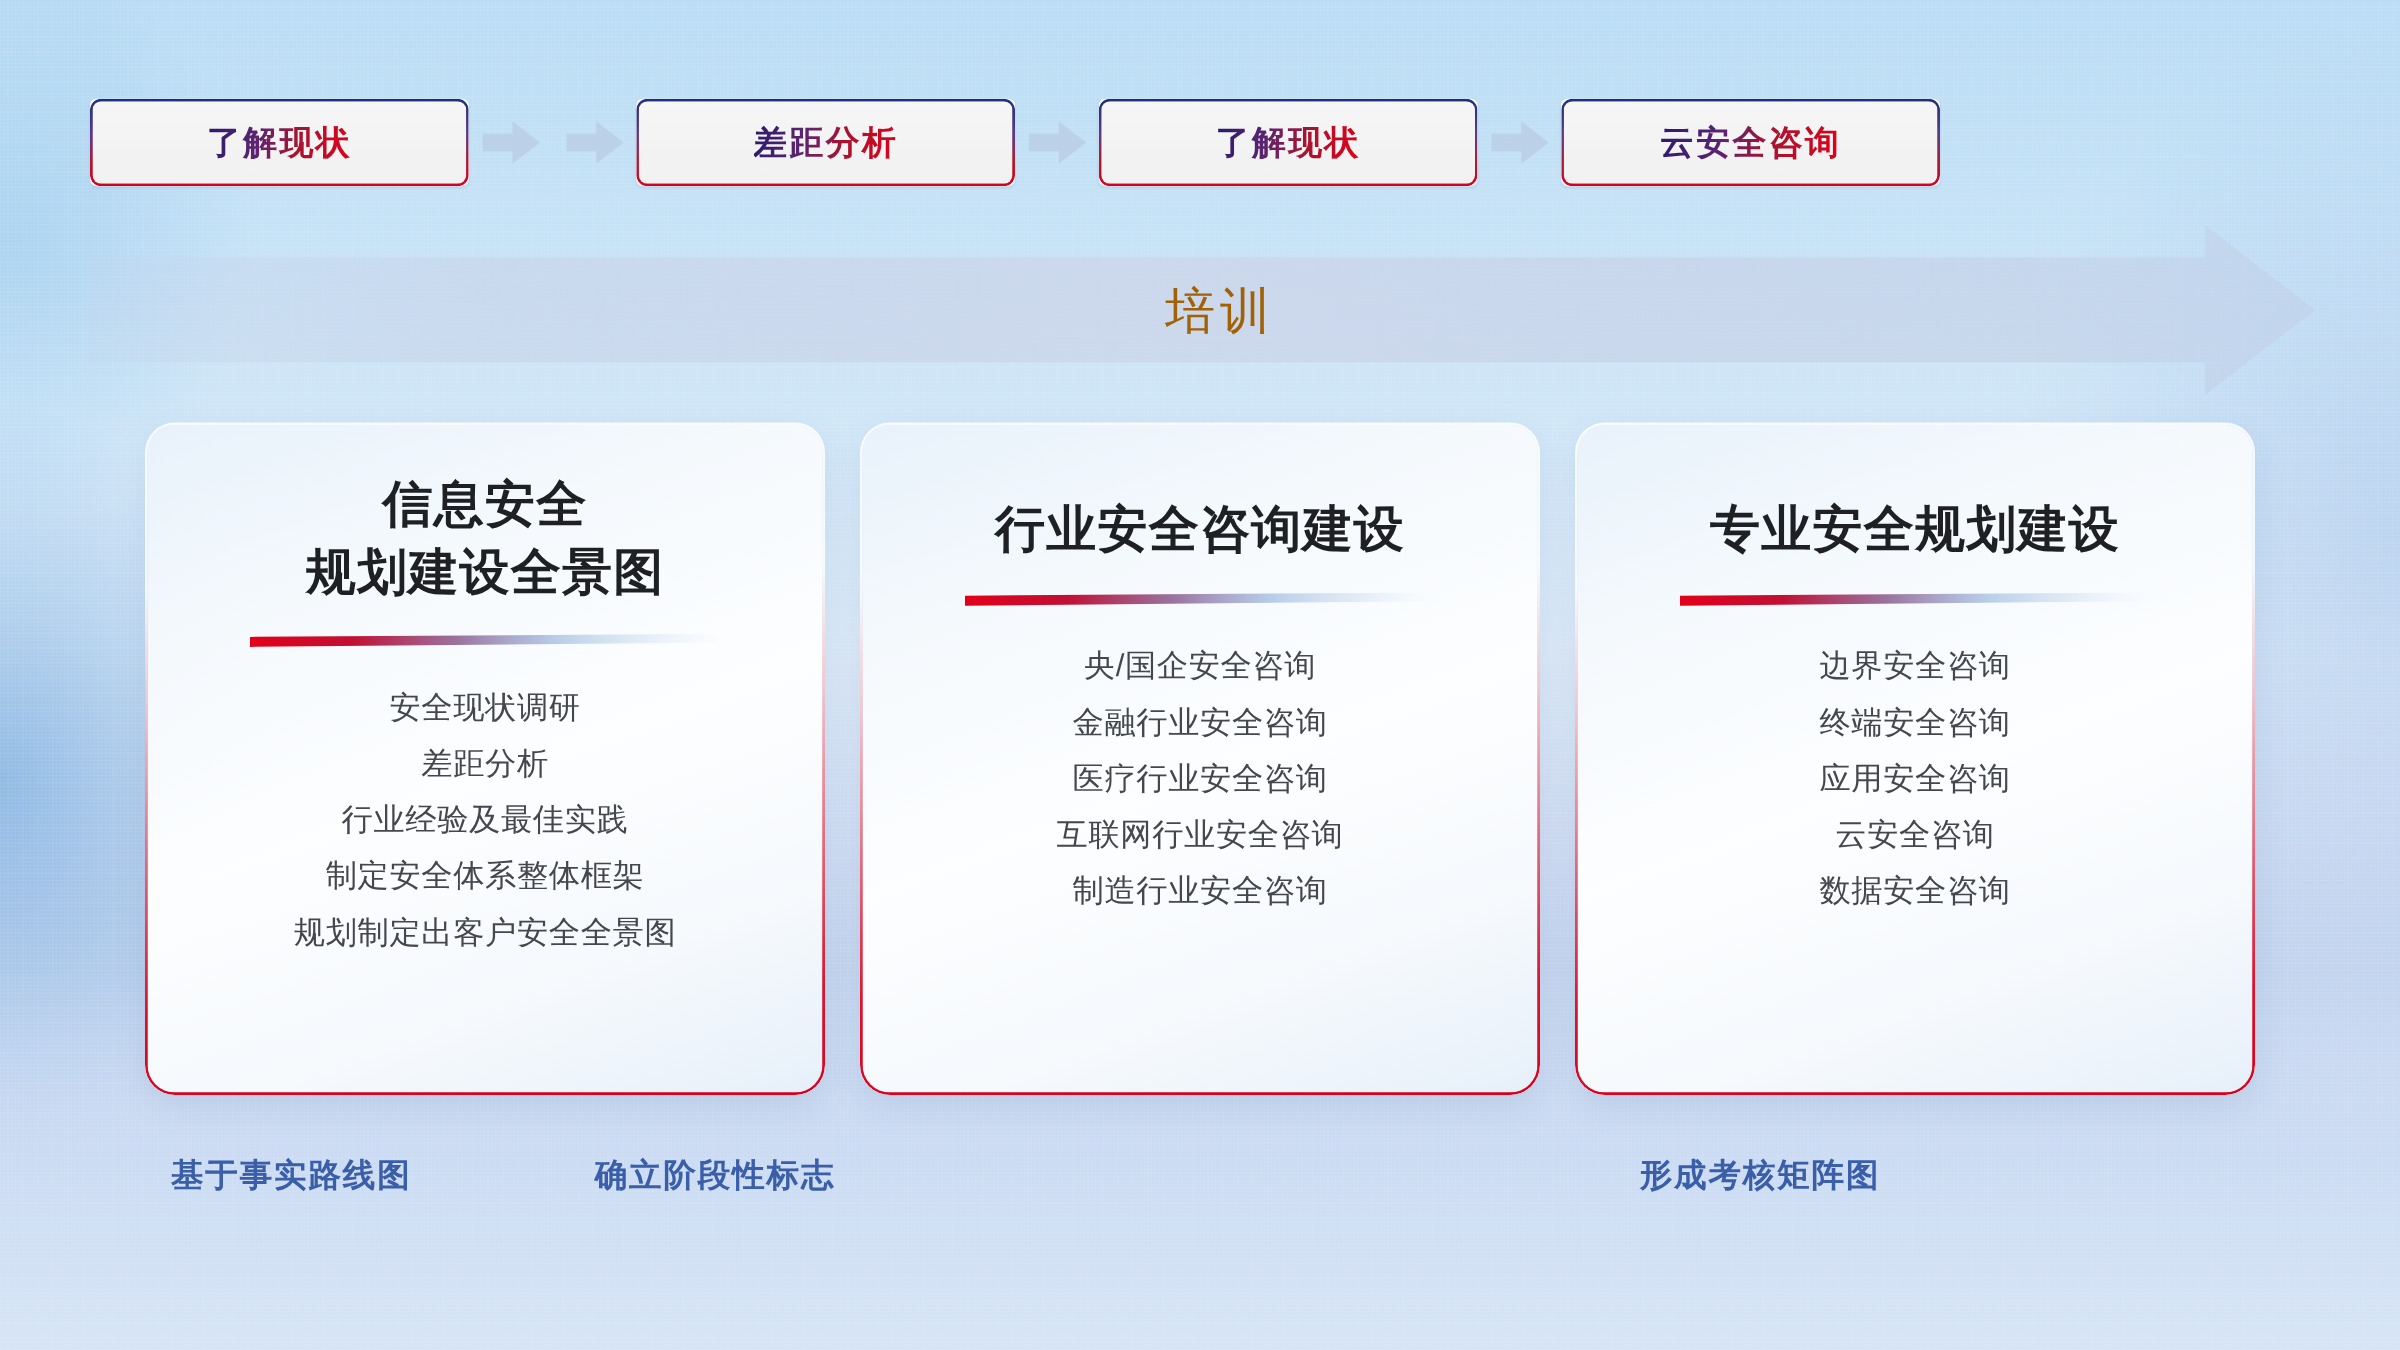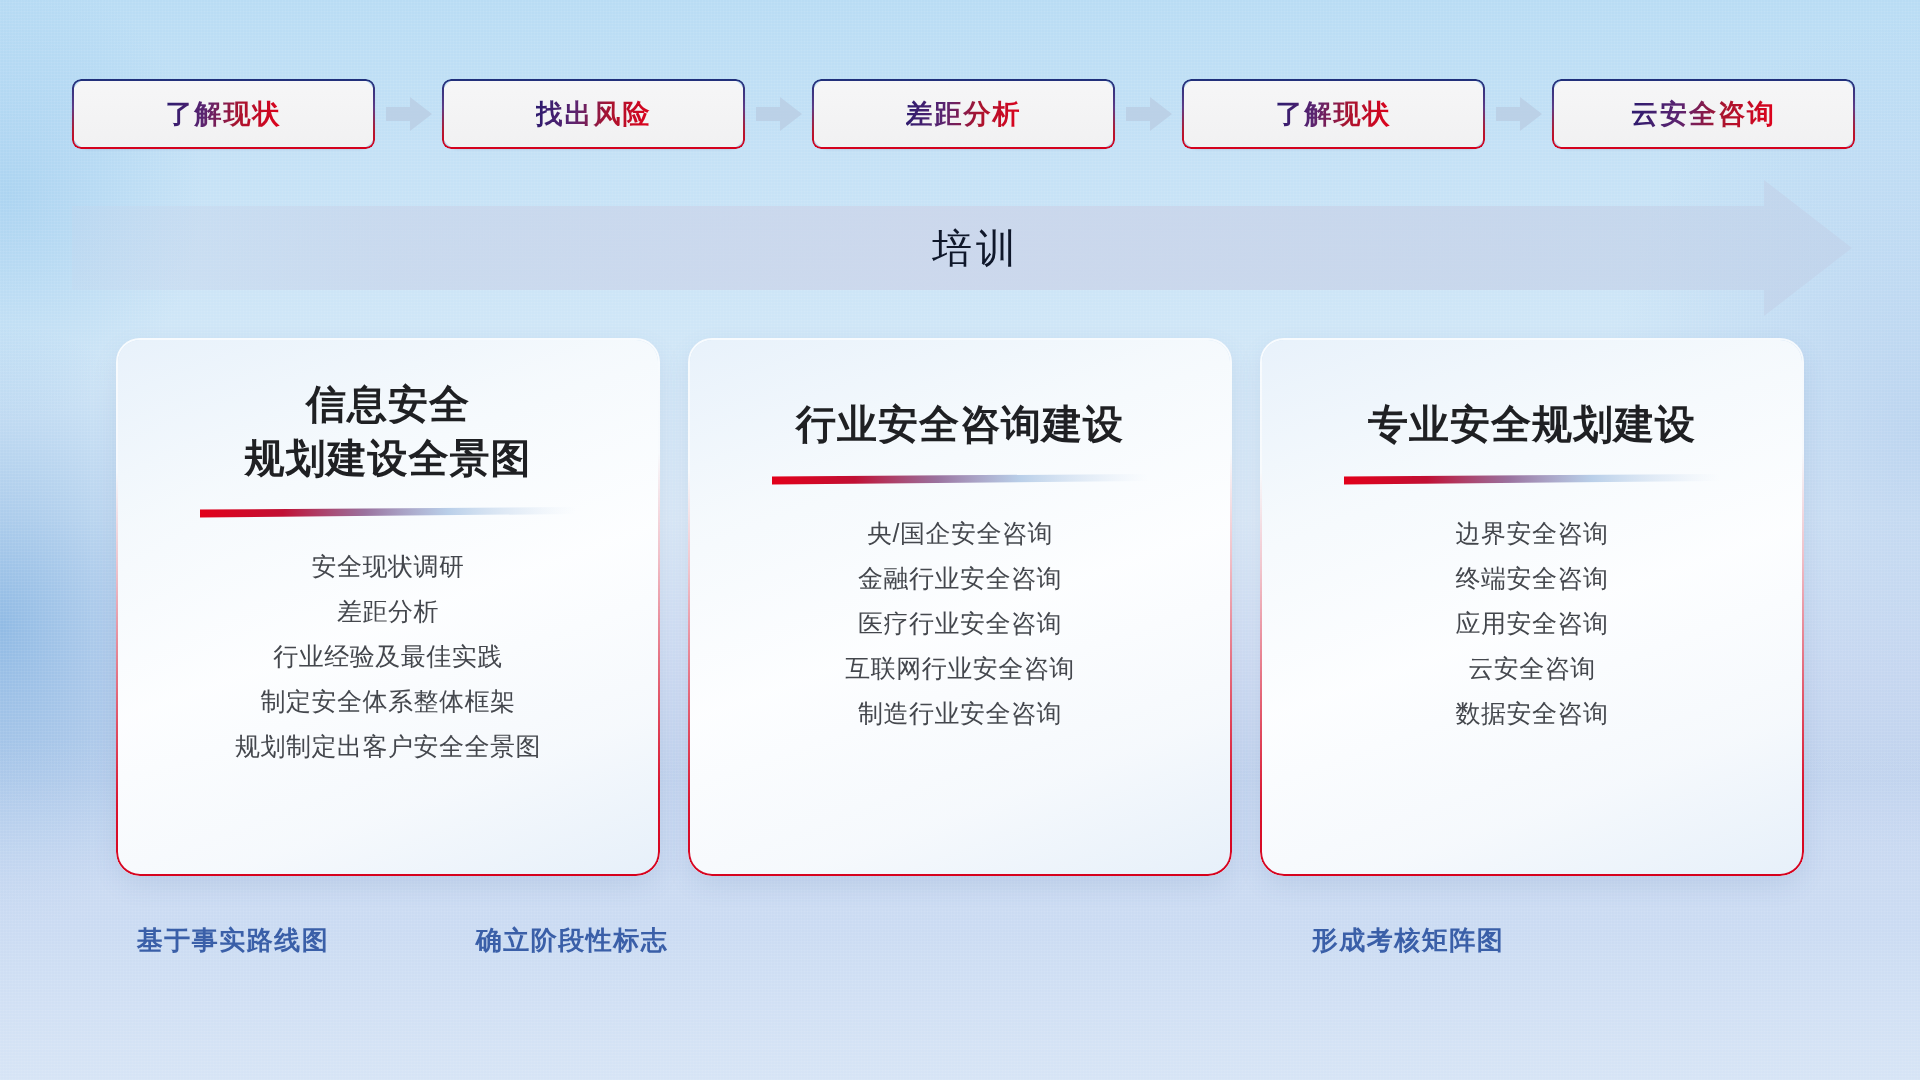--- a/index.html
+++ b/index.html
@@ -39,21 +39,21 @@
   }
 
   
   #process-row{
     position:absolute; left:72px; top:78px; width:1784px; height:72px;
     display:flex; align-items:center;
   }
   .step-box{
     position:relative;
     width:303px; height:70px; flex:0 0 303px;
-    border-radius:17px;
+    border-radius:5px;
     background:linear-gradient(180deg,#f6f6f7 0%, #f3f3f4 55%, #f1f1f2 100%);
     display:flex; align-items:center; justify-content:center;
     box-shadow:0 1px 2px rgba(40,70,120,.10);
   }
   .step-box::before{
     content:""; position:absolute; inset:0; border-radius:9px; padding:2px;
     background:linear-gradient(180deg,#1f2f7a 0%, #5b3a86 40%, #b01a33 72%, #d6001c 100%);
     -webkit-mask:linear-gradient(#000 0 0) content-box, linear-gradient(#000 0 0);
     -webkit-mask-composite:xor; mask-composite:exclude;
     pointer-events:none;
@@ -72,21 +72,21 @@
   .step-arrow svg{ display:block; }
 
   
   #training-banner{
     position:absolute; left:0; top:178px; width:1920px; height:140px;
   }
   #training-banner svg{ display:block; width:1920px; height:140px; }
   #training-label{
     position:absolute; left:0; top:178px; width:1920px; height:140px;
     display:flex; align-items:center; justify-content:center;
-    font-size:40px; font-weight:500; color:#0f172a; letter-spacing:4px;
+    font-size:40px; font-weight:500; color:#a16207; letter-spacing:4px;
     padding-left:32px;
   }
 
   
   #cards-row{
     position:absolute; left:0; top:340px; width:1920px; height:534px;
   }
   .card{
     position:absolute; top:0; width:540px; height:534px;
     border-radius:22px;
@@ -152,23 +152,20 @@
 
   <div class="step-box">
     <span class="step-label">了解现状</span>
   </div>
   <div class="step-arrow">
     <svg width="46" height="34" viewBox="0 0 46 34" aria-hidden="true">
       <path d="M0 10 h24 V0 l22 17 -22 17 V24 H0 Z" fill="#b9cde4" opacity=".8"></path>
     </svg>
   </div>
 
-  <div class="step-box">
-    <span class="step-label">找出风险</span>
-  </div>
   <div class="step-arrow">
     <svg width="46" height="34" viewBox="0 0 46 34" aria-hidden="true">
       <path d="M0 10 h24 V0 l22 17 -22 17 V24 H0 Z" fill="#b9cde4" opacity=".8"></path>
     </svg>
   </div>
 
   <div class="step-box">
     <span class="step-label">差距分析</span>
   </div>
   <div class="step-arrow">

